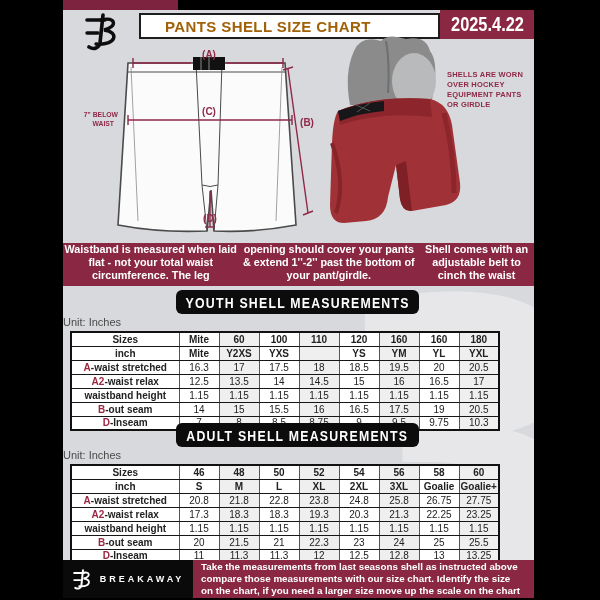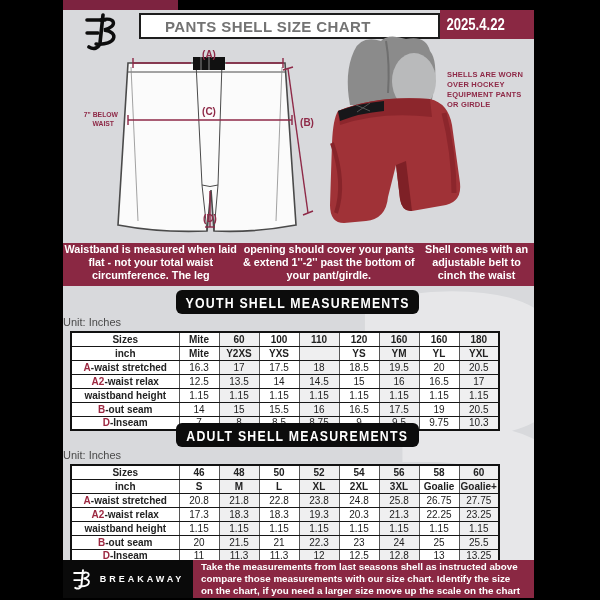--- a/index.html
+++ b/index.html
@@ -11,24 +11,24 @@
 
   
   .watermark{position:absolute;right:-70px;top:250px;font-family:"DejaVu Sans",sans-serif;
              font-weight:bold;font-size:400px;line-height:1;color:rgba(255,255,255,.38);
              user-select:none;pointer-events:none;}
 
   
   .logo-main{position:absolute;left:16px;top:11px;width:48px;height:40px;}
   .title-box{position:absolute;left:76px;top:13px;width:301px;height:26px;background:#fff;
              border:2px solid #1d1d1d;display:flex;align-items:center;padding-left:24px;
-             font-size:15px;font-weight:bold;color:#737373;letter-spacing:.4px;box-sizing:border-box;}
+             font-size:15px;font-weight:bold;color:#a16207;letter-spacing:.4px;box-sizing:border-box;}
   .date-box{position:absolute;left:377px;top:10px;width:94px;height:29px;background:#8a2843;
-            color:#fff;display:flex;align-items:center;
-            font-size:16px;font-weight:bold;}
+            color:#fff;display:flex;align-items:center;justify-content:center;
+            font-size:20px;font-weight:bold;}
   .cond{display:inline-block;transform:scaleX(.82);transform-origin:50% 50%;white-space:nowrap;}
 
   
   .diagram{position:absolute;left:15px;top:45px;}
   .photo{position:absolute;left:263px;top:33px;}
   .photo-note{position:absolute;left:384px;top:70px;width:92px;color:#8e2947;
               font-size:7.5px;font-weight:bold;line-height:10px;letter-spacing:.2px;}
 
   
   .banner{position:absolute;left:0;top:243px;width:471px;height:43px;background:#8a2843;

